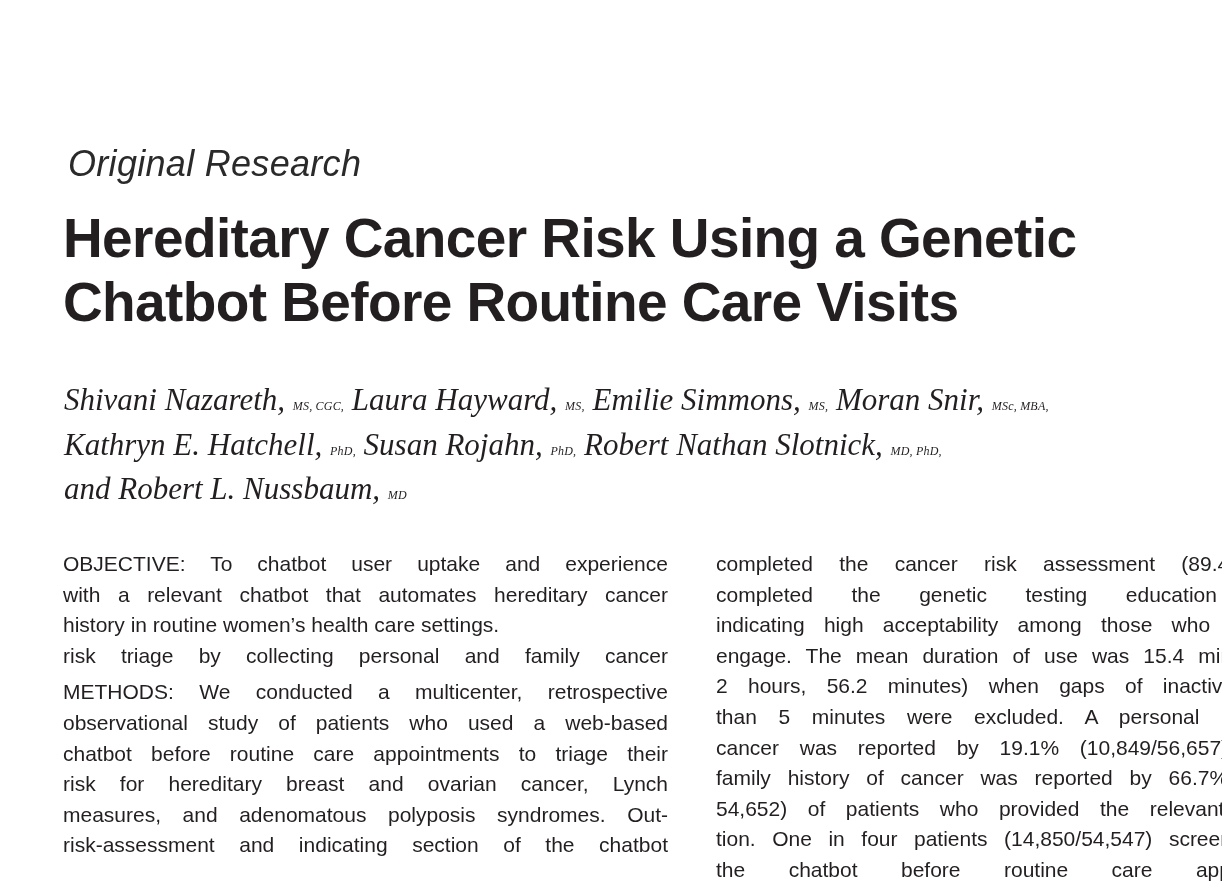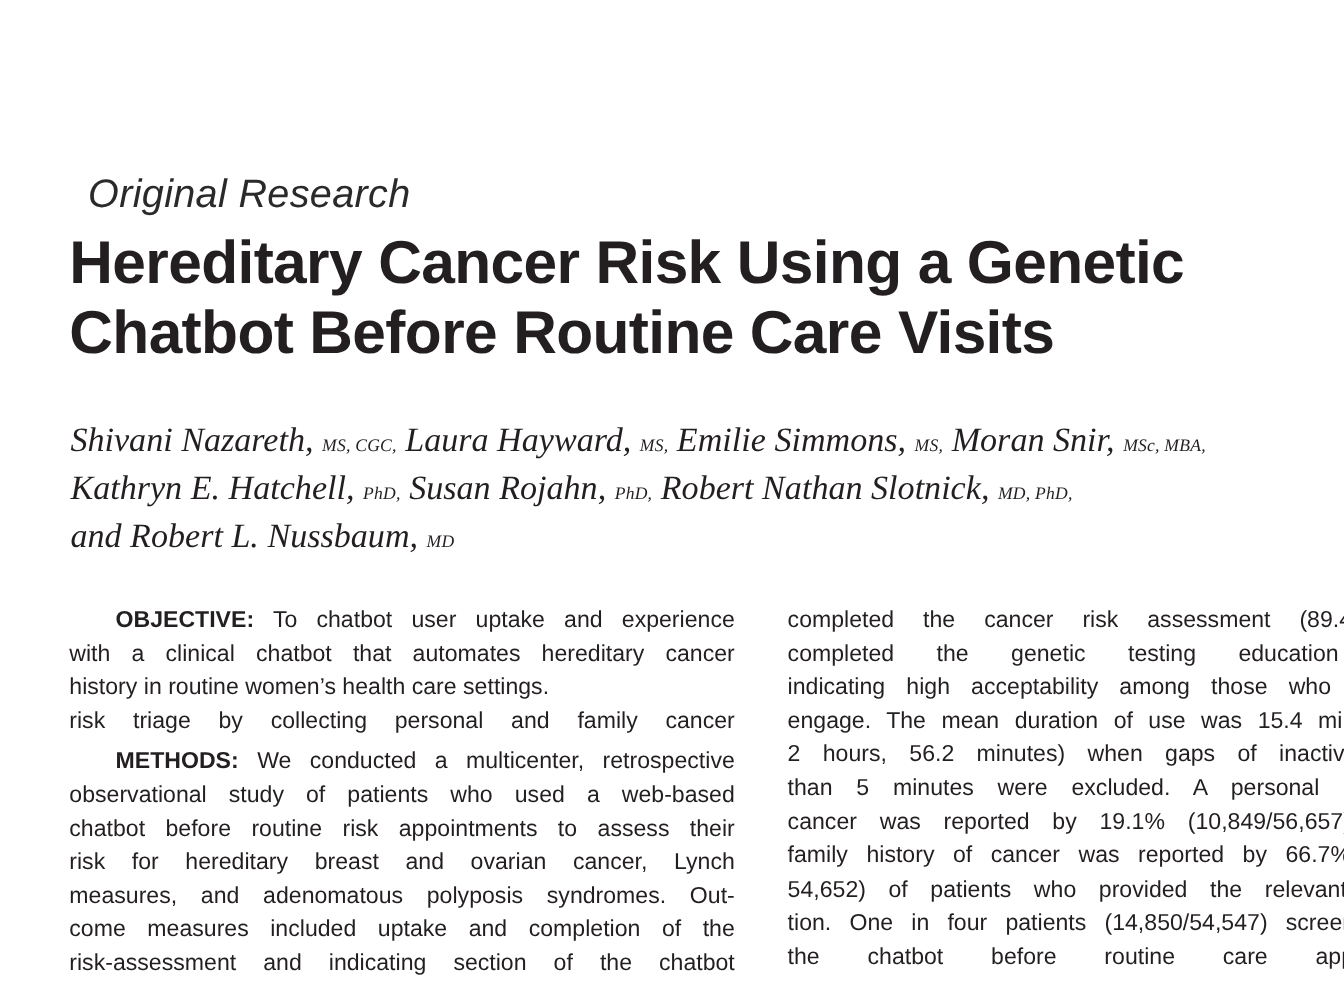--- a/index.html
+++ b/index.html
@@ -17,21 +17,21 @@
   .section-label {
     position: absolute;
     left: 64px;
     top: 138px;
     font-family: "Liberation Sans", "DejaVu Sans", sans-serif;
     font-style: italic;
     font-size: 36px;
     line-height: 44px;
     letter-spacing: 0.3px;
     color: #2a2a2a;
-    margin: 16px;
+    margin: 4px;
     font-weight: normal;
   }
   .title {
     position: absolute;
     left: 63px;
     top: 206px;
     width: 1200px;
     font-family: "Liberation Sans", "DejaVu Sans", sans-serif;
     font-weight: bold;
     font-size: 55px;
@@ -50,21 +50,21 @@
     font-family: "Liberation Serif", "DejaVu Serif", serif;
     font-style: italic;
     font-size: 31px;
     line-height: 37.5px;
     color: #231f20;
     white-space: nowrap;
     margin: 0;
   }
   .authors .line { display: block; }
   .authors .deg {
-    font-size: 16px;
+    font-size: 12px;
     letter-spacing: 0.2px;
   }
   .col {
     position: absolute;
     top: 549px;
     font-family: "Liberation Sans", "DejaVu Sans", sans-serif;
     font-size: 21px;
     line-height: 30.6px;
     color: #231f20;
   }
@@ -85,22 +85,21 @@
     display: block;
     text-align: justify;
     text-align-last: justify;
     white-space: nowrap;
     height: 30.6px;
   }
   .col .line.last {
     text-align-last: left;
   }
   .col .head {
-    font-weight: bold;
-    margin-left: 42px;
+    font-weight: normal;
   }
 </style>
 </head>
 <body>
 
 <h2 class="section-label">Original Research</h2>
 
 <h1 class="title">
   <span>Hereditary Cancer Risk Using a Genetic</span>
   <span>Chatbot Before Routine Care Visits</span>
@@ -127,31 +126,30 @@
   </span>
   <span class="line">
     <span>and Robert L. Nussbaum,</span>
     <span class="deg">MD</span>
   </span>
 </div>
 
 <div class="col col-left">
   <p>
     <span class="line"><span class="head">OBJECTIVE:</span> <span>To chatbot user uptake and experience</span></span>
-    <span class="line">with a clinical chatbot that automates hereditary cancer</span>
+    <span class="line">with a relevant chatbot that automates hereditary cancer</span>
     <span class="line last">history in routine women’s health care settings.</span>
     <span class="line">risk triage by collecting personal and family cancer</span>
   </p>
   <p>
     <span class="line"><span class="head">METHODS:</span> <span>We conducted a multicenter, retrospective</span></span>
     <span class="line">observational study of patients who used a web-based</span>
-    <span class="line">chatbot before routine risk appointments to assess their</span>
+    <span class="line">chatbot before routine care appointments to triage their</span>
     <span class="line">risk for hereditary breast and ovarian cancer, Lynch</span>
     <span class="line">measures, and adenomatous polyposis syndromes. Out-</span>
-    <span class="line">come measures included uptake and completion of the</span>
     <span class="line">risk-assessment and indicating section of the chatbot</span>
   </p>
 </div>
 
 <div class="col col-right">
   <p>
     <span class="line">completed the cancer risk assessment (89.4%), and</span>
     <span class="line">completed the genetic testing education section</span>
     <span class="line">indicating high acceptability among those who chose to</span>
     <span class="line">engage. The mean duration of use was 15.4 minutes (SD</span>

